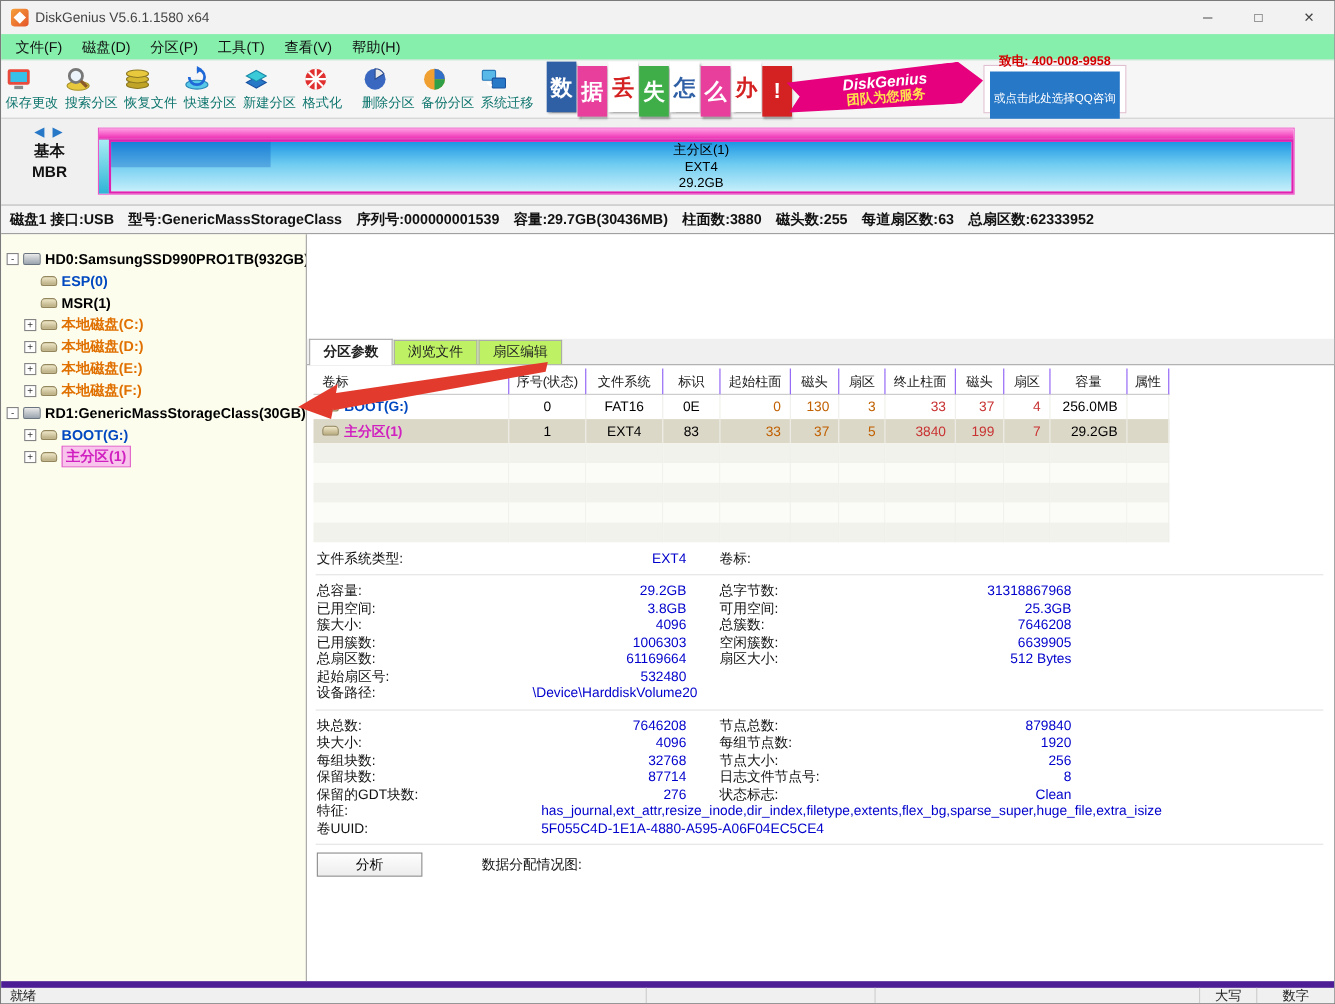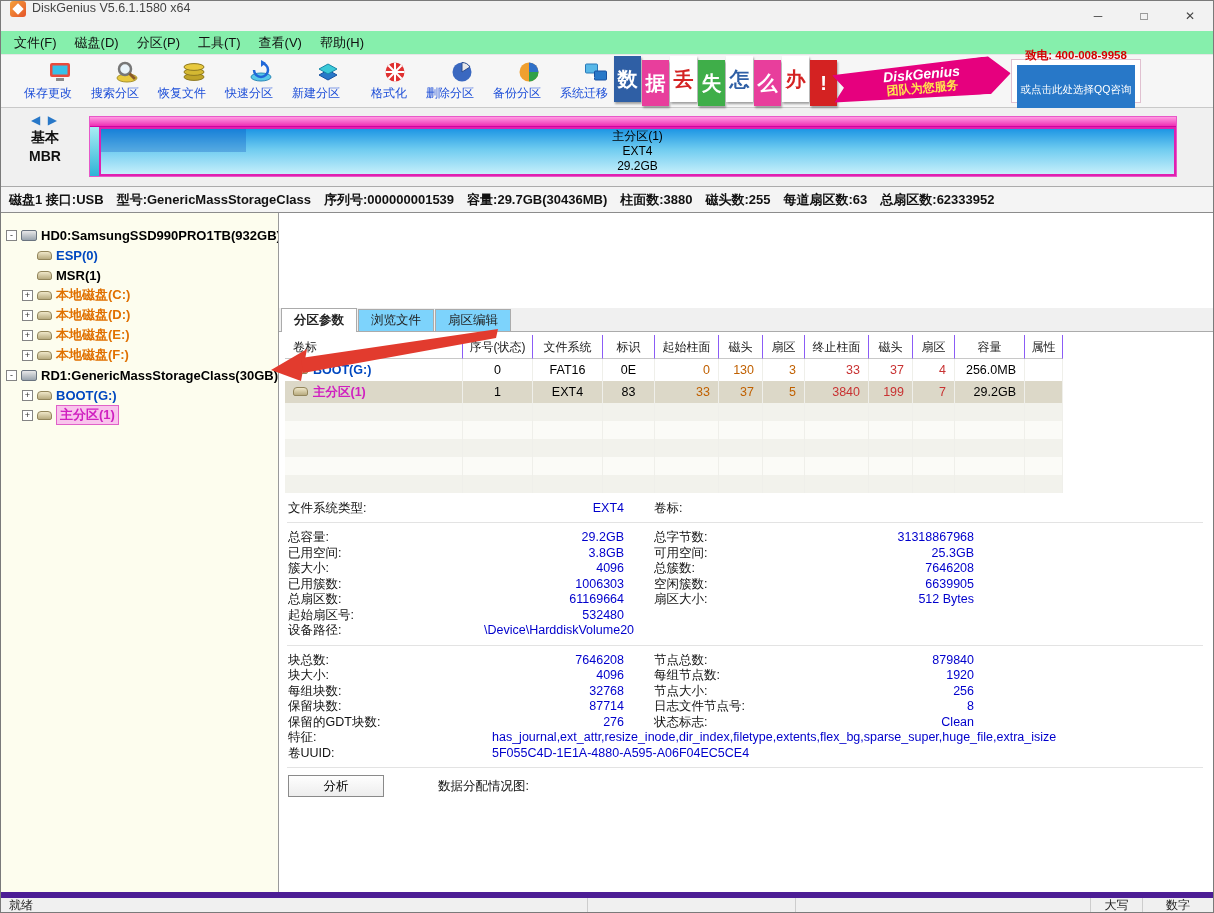--- a/index.html
+++ b/index.html
@@ -1,33 +1,33 @@
 <!DOCTYPE html>
 <html><head>
 <meta charset="utf-8">
 <style>
   * { margin:0; padding:0; box-sizing:border-box; }
   html,body { background:#888; font-family:"Liberation Sans","DejaVu Sans",sans-serif; }
   .window { position:relative; width:1214px; height:913px; margin:0 auto; background:#F0F0F0; border:1px solid #7a7a7a; overflow:hidden; display:flex; flex-direction:column; }
 
   
-  .titlebar { height:30px; background:#F2F2F2; display:flex; align-items:flex-start; flex:0 0 auto; }
+  .titlebar { height:30px; background:#F2F2F2; display:flex; align-items:center; flex:0 0 auto; }
   .app-icon { width:16px; height:16px; margin:0 6px 0 9px; background:linear-gradient(135deg,#F6A13A,#E4542A); border-radius:3px; position:relative; }
   .app-icon::after { content:""; position:absolute; left:4px; top:4px; width:8px; height:8px; background:#fff; transform:rotate(45deg); }
   .title-text { font-size:12.5px; color:#444; }
   .win-controls { margin-left:auto; display:flex; height:100%; }
   .win-btn { width:46px; height:100%; display:flex; align-items:center; justify-content:center; font-size:12px; color:#444; cursor:default; }
 
   
   .menubar { height:24px; background:#86efac; display:flex; align-items:center; padding-left:4px; font-size:13px; color:#111; flex:0 0 auto; border-bottom:1px solid #E6E6E6; }
   .menu-item { padding:2px 9px; }
 
   
   .toolbar { height:53px; background:#F6F6F6; border-bottom:1px solid #C9C9C9; display:flex; align-items:center; padding-left:4px; flex:0 0 auto; }
-  .tool-btn { width:54px; height:50px; display:flex; flex-direction:column; align-items:flex-end; justify-content:center; gap:1px; font-size:12px; color:#1d4ed8;margin-left:13px; }
+  .tool-btn { width:54px; height:50px; display:flex; flex-direction:column; align-items:flex-start; justify-content:center; gap:1px; font-size:12px; color:#0f766e; }
   .tool-btn svg { display:block; }
   .ad { margin-left:6px; height:50px; display:flex; align-items:center; }
   .tiles { display:flex; gap:1px; }
   .tile { width:27px; height:46px; display:flex; align-items:center; justify-content:center; font-size:20px; font-weight:bold; box-shadow:1px 2px 2px rgba(0,0,0,.35); }
   .tile:nth-child(odd){ transform:translateY(-2px);} .tile:nth-child(even){ transform:translateY(2px);}
   .tile0{background:#2F5FA5;color:#fff}.tile1{background:#E83E9C;color:#fff}.tile2{background:#fff;color:#D42222}
   .tile3{background:#3FAE49;color:#fff}.tile4{background:#fff;color:#2F5FA5}.tile5{background:#E83E9C;color:#fff}
   .tile6{background:#fff;color:#D42222}.tile7{background:#D42222;color:#fff}
   .ad-arrow { margin-left:-4px; width:178px; height:38px; background:#E6007E; clip-path:polygon(0 14%,88% 0,100% 50%,88% 100%,0 86%,6% 50%); transform:rotate(-5deg); display:flex; flex-direction:column; align-items:center; justify-content:center; line-height:14px; }
   .ad-brand { color:#fff; font-style:italic; font-weight:bold; font-size:14px; }
@@ -62,21 +62,21 @@
   .tbox:empty { border-color:transparent; background:transparent; }
   .ticon { flex:0 0 auto; display:inline-block; }
   .ticon.disk { width:16px; height:11px; background:linear-gradient(#e8e8e8,#9aa4ae); border:1px solid #6a7480; border-radius:2px; }
   .ticon.part { width:15px; height:9px; background:linear-gradient(#efe7c8,#b8ab80); border:1px solid #93865c; border-radius:4px 4px 2px 2px; }
   .tlabel { font-size:13px; font-weight:bold; }
   .c-black{color:#000}.c-blue{color:#0048C0}.c-orange{color:#E07000}.c-magenta{color:#D020C0}
   .tlabel.sel { background:#F9C4EC; border:1px solid #E060C8; padding:0 3px; }
 
   .content { flex:1; background:#fff; display:flex; flex-direction:column; min-width:0;justify-content:center; }
   .tabbar { height:24px; background:#F0F0F0; display:flex; align-items:flex-end; padding-left:2px; border-bottom:1px solid #ABABAB; flex:0 0 auto; }
-  .tab { height:22px; padding:0 12px; display:flex; align-items:center; font-size:12.5px; color:#222; border:1px solid #ABABAB; border-bottom:none; background:#7dd3fc; margin-right:1px; }
+  .tab { height:22px; padding:0 12px; display:flex; align-items:center; font-size:12.5px; color:#222; border:1px solid #ABABAB; border-bottom:none; background:#bef264; margin-right:1px; }
   .tab.active { background:#fff; height:24px; margin-bottom:-1px; font-weight:bold; }
 
   
   .ptable { padding:3px 0 0 6px; flex:0 0 auto; }
   .trow { display:grid; grid-template-columns:178px 70px 70px 52px 64px 44px 42px 64px 44px 42px 70px 38px; }
   .th { height:24px; line-height:24px; font-size:12px; color:#202020; border-right:1px solid #8b5cf6; border-bottom:1px solid #C8C8C8; text-align:center; overflow:hidden; white-space:nowrap; }
   .th.left { text-align:left; padding-left:8px; }
   .td { height:22px; line-height:22px; font-size:12.5px; border-right:1px solid #EFEFEA; text-align:center; white-space:nowrap; overflow:hidden; }
   .td.left { text-align:left; display:flex; align-items:center; gap:5px; padding-left:8px; }
   .td.num { text-align:right; padding-right:8px; }

